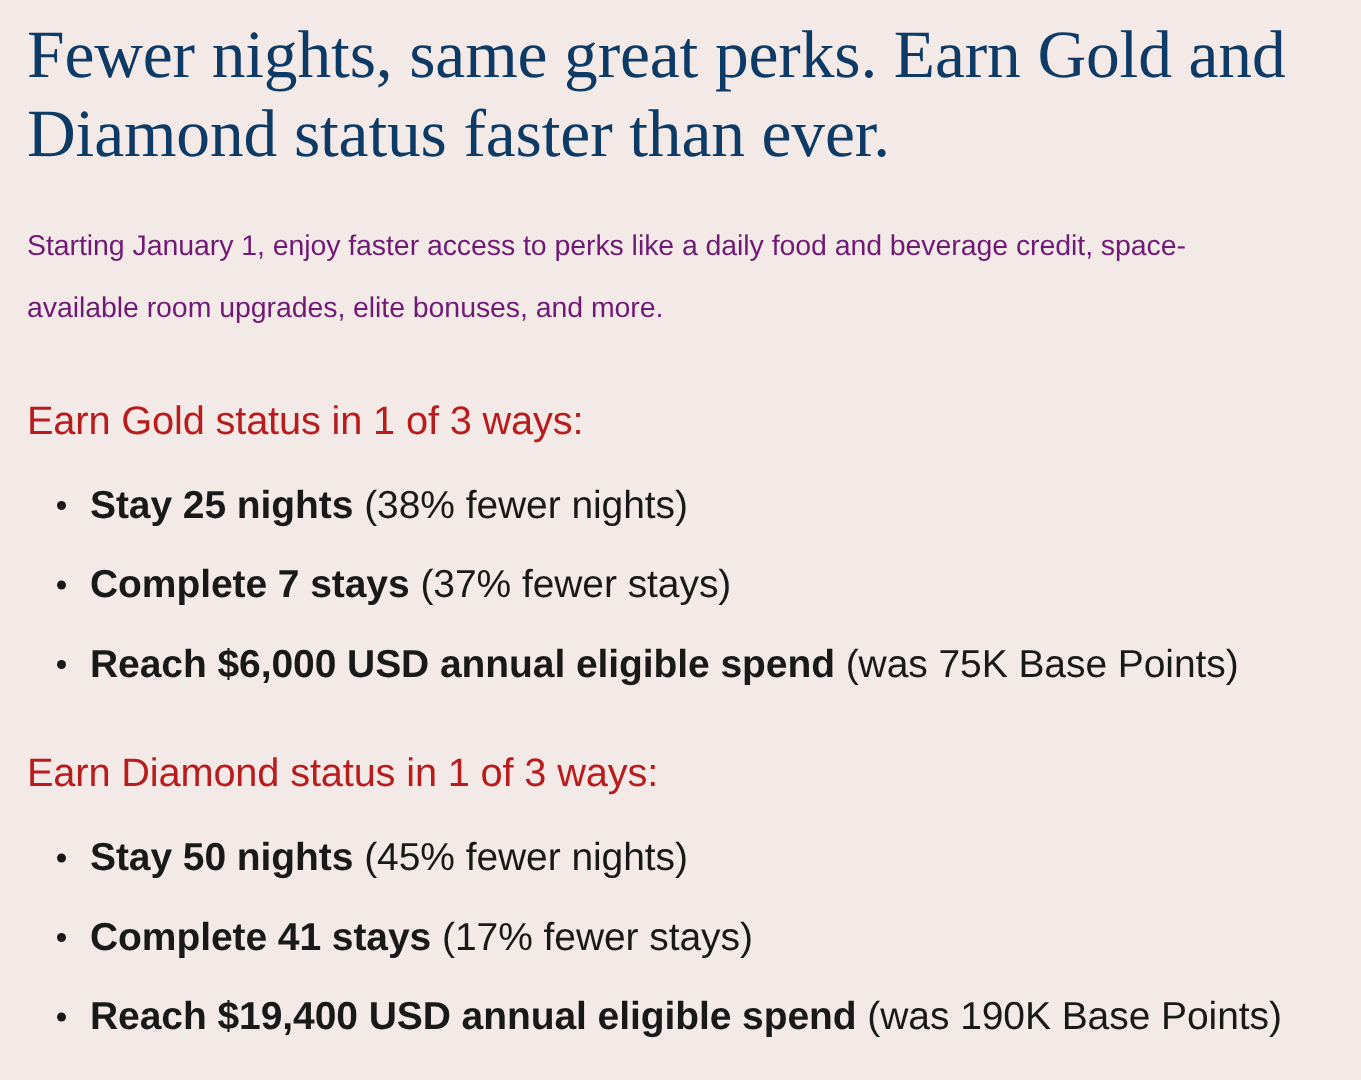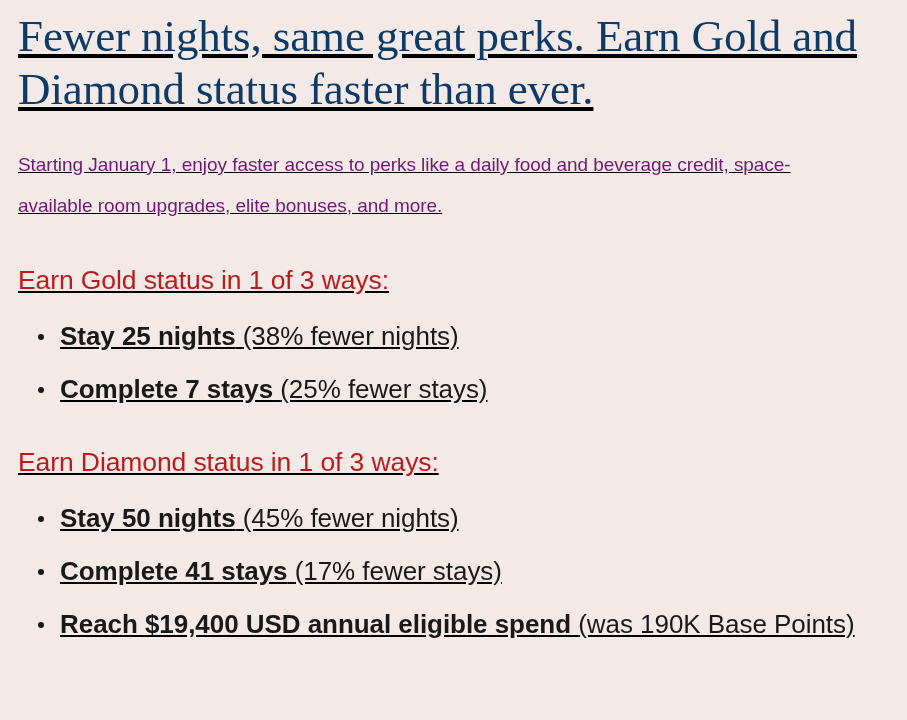--- a/index.html
+++ b/index.html
@@ -13,21 +13,20 @@
     font-family: "Liberation Sans", sans-serif;
     overflow: hidden;
   }
   .page {
     width: 907px;
     height: 707px;
     background: #f3e9e6;
     box-sizing: border-box;
     padding: 0 18px;
     position: relative;
-    text-decoration: underline;
   }
   .headline {
     color: #0e3a66;
     font-family: "Liberation Serif", serif;
     font-size: 45px;
     line-height: 53px;
     font-weight: 400;
     letter-spacing: -0.1px;
     margin: 0;
     padding-top: 10px;
@@ -99,21 +98,25 @@
 
   <h2 class="section-heading gold-heading">Earn Gold status in 1 of 3 ways:</h2>
 
   <ul class="perk-list">
     <li>
       <span class="perk-strong">Stay 25 nights</span>
       <span class="perk-note">(38% fewer nights)</span>
     </li>
     <li>
       <span class="perk-strong">Complete 7 stays</span>
-      <span class="perk-note">(25% fewer stays)</span>
+      <span class="perk-note">(37% fewer stays)</span>
+    </li>
+    <li>
+      <span class="perk-strong">Reach $6,000 USD annual eligible spend</span>
+      <span class="perk-note">(was 75K Base Points)</span>
     </li>
   </ul>
 
   <h2 class="section-heading diamond-heading">Earn Diamond status in 1 of 3 ways:</h2>
 
   <ul class="perk-list">
     <li>
       <span class="perk-strong">Stay 50 nights</span>
       <span class="perk-note">(45% fewer nights)</span>
     </li>

